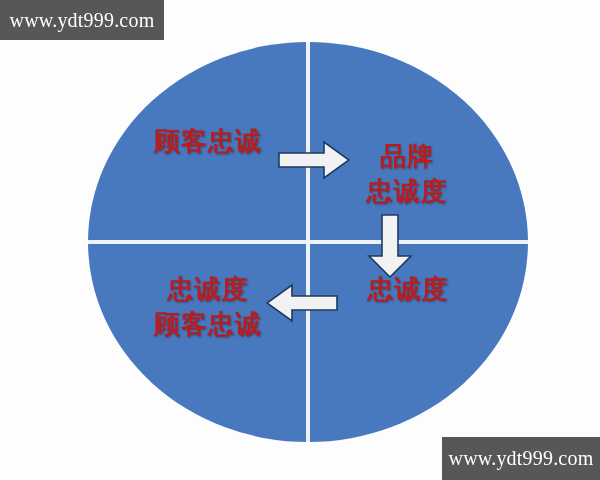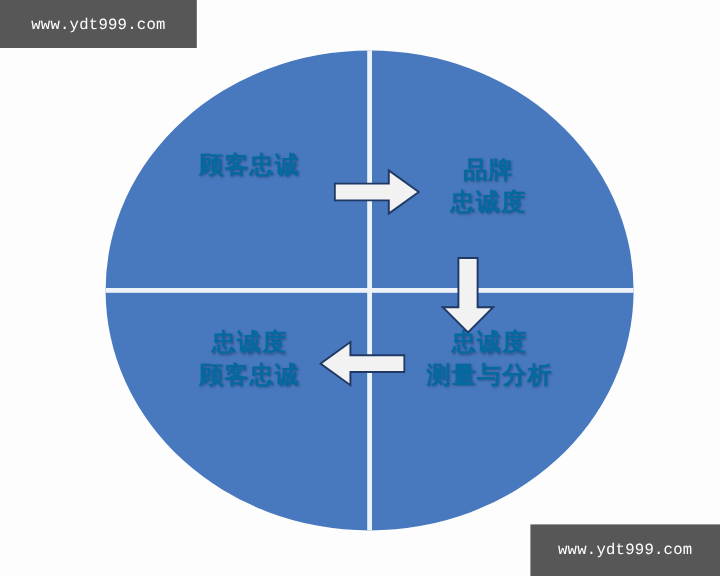--- a/index.html
+++ b/index.html
@@ -51,49 +51,49 @@
     left: 88px;
     top: 240px;
     width: 440px;
     height: 4px;
     background: #eef3fa;
   }
 
   
   .quad-label {
     position: absolute;
-    color: #0369a1;
+    color: #b91c1c;
     font-weight: bold;
-    font-size: 20px;
+    font-size: 26px;
     line-height: 1.35;
     text-align: center;
     letter-spacing: 1px;
     text-shadow: 1px 1px 2px rgba(30, 55, 95, 0.55);
     white-space: nowrap;
   }
   #quad-tl { left: 128px; top: 124px; width: 160px; }
-  #quad-tr { left: 332px; top: 128px; width: 150px; }
+  #quad-tr { left: 332px; top: 139px; width: 150px; }
   #quad-bl { left: 118px; top: 272px; width: 180px; }
   #quad-br { left: 318px; top: 272px; width: 180px; }
 
   
   .arrow {
     position: absolute;
   }
   #arrow-right { left: 278px; top: 140px; width: 72px; height: 40px; }
   #arrow-down  { left: 366px; top: 214px; width: 48px; height: 64px; }
   #arrow-left  { left: 266px; top: 283px; width: 72px; height: 40px; }
 
   
   .watermark {
     position: absolute;
     background: #575757;
     color: #ffffff;
-    font-size: 13px;
-    font-family: Liberation Mono, monospace;
+    font-size: 20px;
+    font-family: Liberation Serif, serif;
     display: flex;
     align-items: center;
     justify-content: center;
     letter-spacing: 0.2px;
   }
   #watermark-top-left {
     left: 0px;
     top: 0px;
     width: 164px;
     height: 40px;
@@ -125,21 +125,20 @@
       <div>忠诚度</div>
     </div>
 
     <div class="quad-label" id="quad-bl">
       <div>忠诚度</div>
       <div>顾客忠诚</div>
     </div>
 
     <div class="quad-label" id="quad-br">
       <div>忠诚度</div>
-      <div>测量与分析</div>
     </div>
 
     <div class="arrow" id="arrow-right">
       <svg viewBox="0 0 72 40" width="72" height="40" preserveAspectRatio="none">
         <polygon points="1,13 46,13 46,2 71,20 46,38 46,27 1,27" fill="#f2f2f2" stroke="#1f3864" stroke-width="1.6" stroke-linejoin="miter"></polygon>
       </svg>
     </div>
 
     <div class="arrow" id="arrow-down">
       <svg viewBox="0 0 48 64" width="48" height="64" preserveAspectRatio="none">

